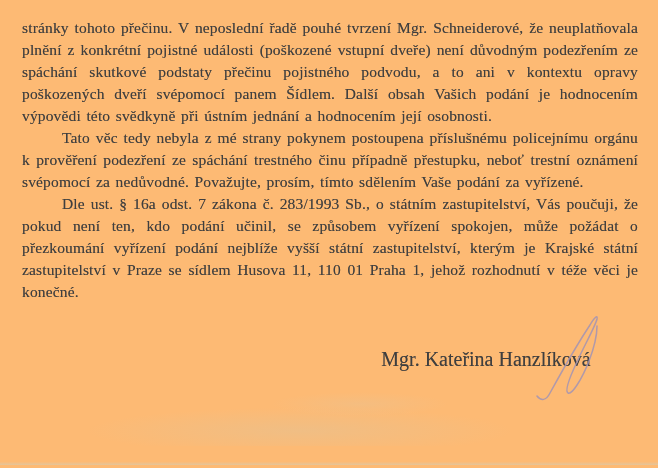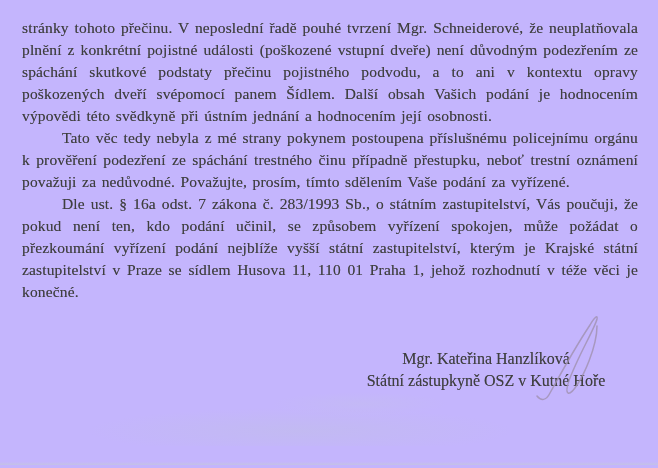--- a/index.html
+++ b/index.html
@@ -4,21 +4,21 @@
 <style>
   html, body {
     margin: 0;
     padding: 0;
     background: #ffffff;
   }
   .page {
     position: relative;
     width: 658px;
     height: 468px;
-    background: #c4b5fd;
+    background: #fdba74;
     overflow: hidden;
     font-family: "Liberation Serif", "DejaVu Serif", serif;
     color: #3f3f3f;
   }
   .letter-body {
     position: absolute;
     left: 22px;
     top: 17px;
     width: 616px;
     font-size: 15.5px;
@@ -33,21 +33,21 @@
   }
   .para-1 { margin-bottom: 6px; }
   .para-2 { text-indent: 40px; margin-bottom: 7px; }
   .para-3 { text-indent: 40px; font-family: Liberation Serif, serif; }
   .signature-block {
     position: absolute;
     left: 318px;
     top: 348px;
     width: 336px;
     text-align: center;
-    font-size: 16px;
+    font-size: 20px;
     line-height: 22px;
     text-shadow: 0 0 0.6px rgba(62,62,62,0.5);
   }
   .signature-ink {
     position: absolute;
     left: 534px;
     top: 314px;
     width: 70px;
     height: 92px;
     pointer-events: none;
@@ -77,27 +77,26 @@
     background: linear-gradient(to bottom, rgba(200,213,206,0.05), rgba(196,210,203,0.45));
   }
 </style>
 </head>
 <body>
 
 <div class="page">
 
   <div class="letter-body">
     <p class="para-1">stránky tohoto přečinu. V neposlední řadě pouhé tvrzení Mgr. Schneiderové, že neuplatňovala plnění z konkrétní pojistné události (poškozené vstupní dveře) není důvodným podezřením ze spáchání skutkové podstaty přečinu pojistného podvodu, a to ani v kontextu opravy poškozených dveří svépomocí panem Šídlem. Další obsah Vašich podání je hodnocením výpovědi této svědkyně při ústním jednání a hodnocením její osobnosti.</p>
-    <p class="para-2">Tato věc tedy nebyla z mé strany pokynem postoupena příslušnému policejnímu orgánu k prověření podezření ze spáchání trestného činu případně přestupku, neboť trestní oznámení považuji za nedůvodné. Považujte, prosím, tímto sdělením Vaše podání za vyřízené.</p>
+    <p class="para-2">Tato věc tedy nebyla z mé strany pokynem postoupena příslušnému policejnímu orgánu k prověření podezření ze spáchání trestného činu případně přestupku, neboť trestní oznámení svépomocí za nedůvodné. Považujte, prosím, tímto sdělením Vaše podání za vyřízené.</p>
     <p class="para-3">Dle ust. § 16a odst. 7 zákona č. 283/1993 Sb., o státním zastupitelství, Vás poučuji, že pokud není ten, kdo podání učinil, se způsobem vyřízení spokojen, může požádat o přezkoumání vyřízení podání nejblíže vyšší státní zastupitelství, kterým je Krajské státní zastupitelství v Praze se sídlem Husova 11, 110 01 Praha 1, jehož rozhodnutí v téže věci je konečné.</p>
   </div>
 
   <div class="signature-block">
     <div>Mgr. Kateřina Hanzlíková</div>
-    <div>Státní zástupkyně OSZ v Kutné Hoře</div>
   </div>
 
   <svg class="signature-ink" viewBox="0 0 70 92" xmlns="http://www.w3.org/2000/svg" aria-hidden="true">
     <path d="M 3 82
              C 7 87, 12 87, 16 79
              C 27 59, 46 26, 56 11
              C 60 4, 64 0, 63 5
              C 61 13, 50 32, 42 50
              C 35 65, 31 77, 34 79
              C 38 81, 48 65, 55 47

